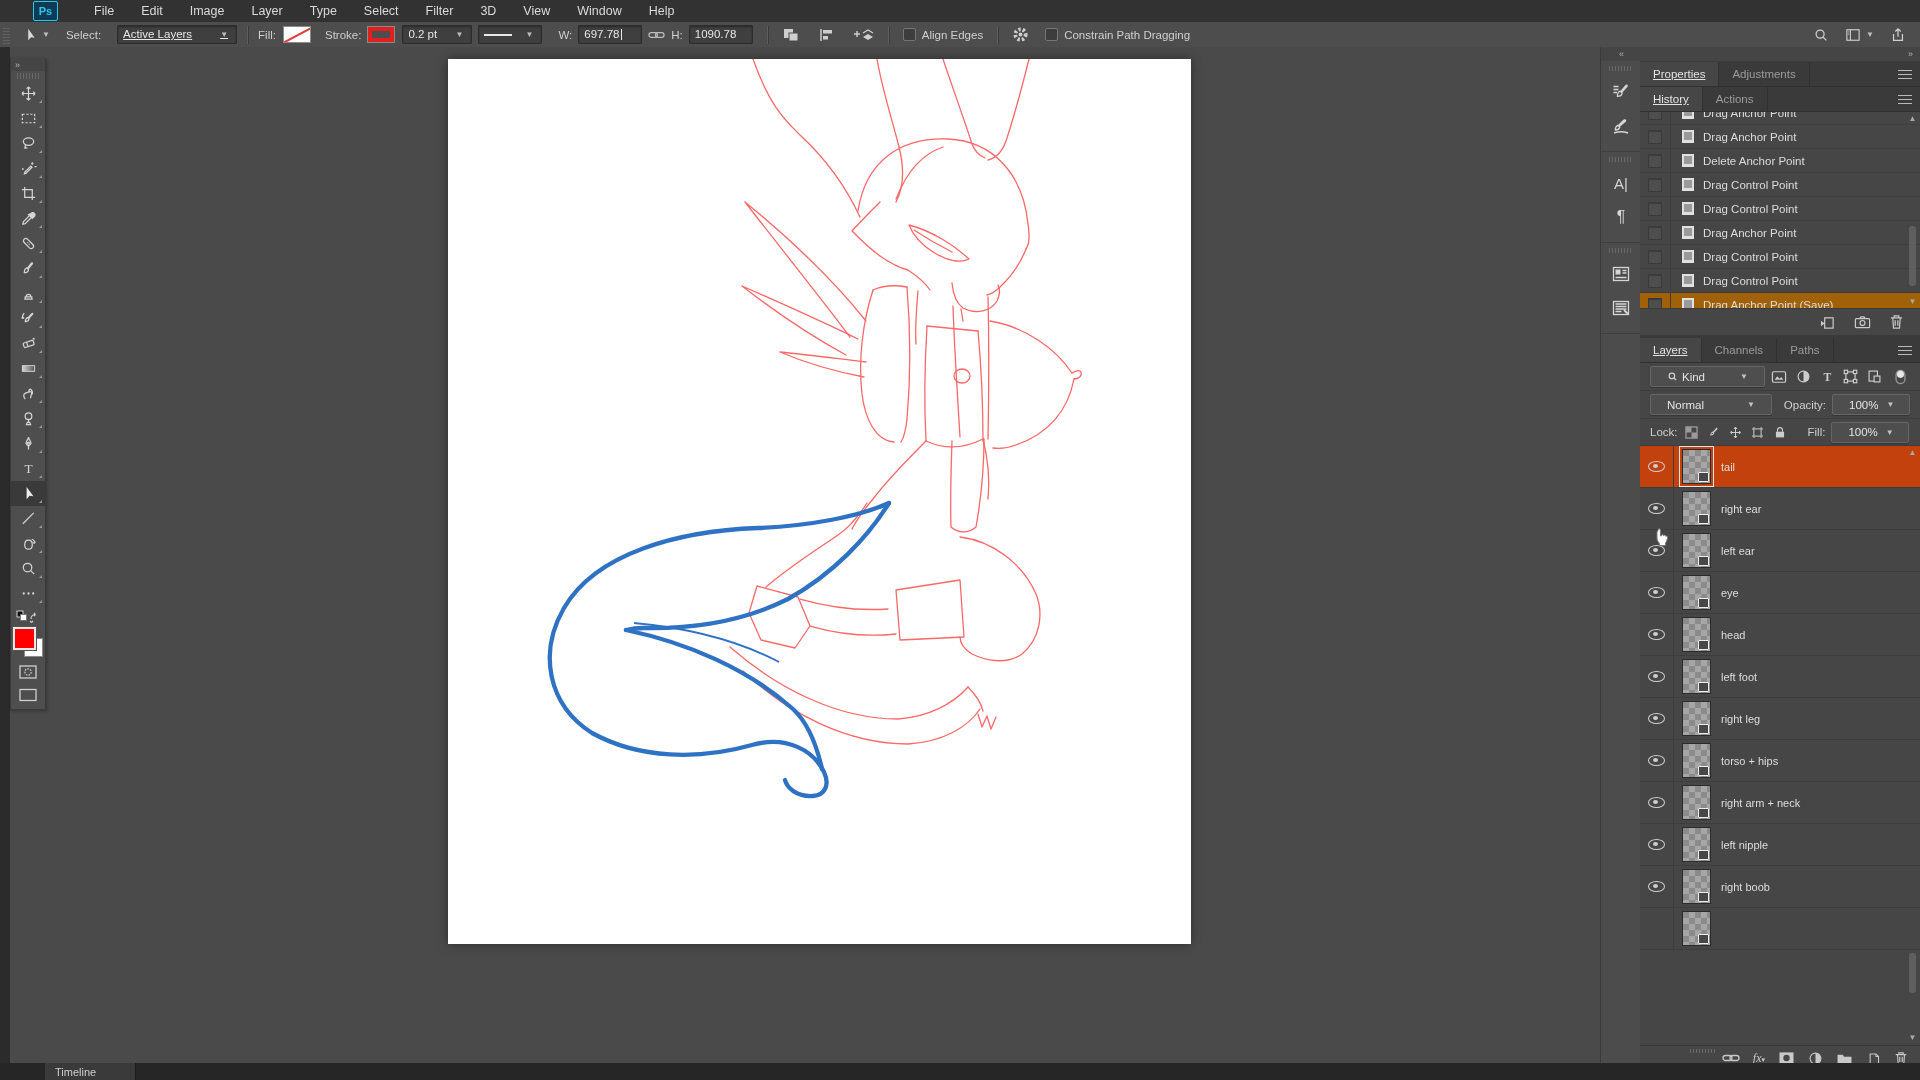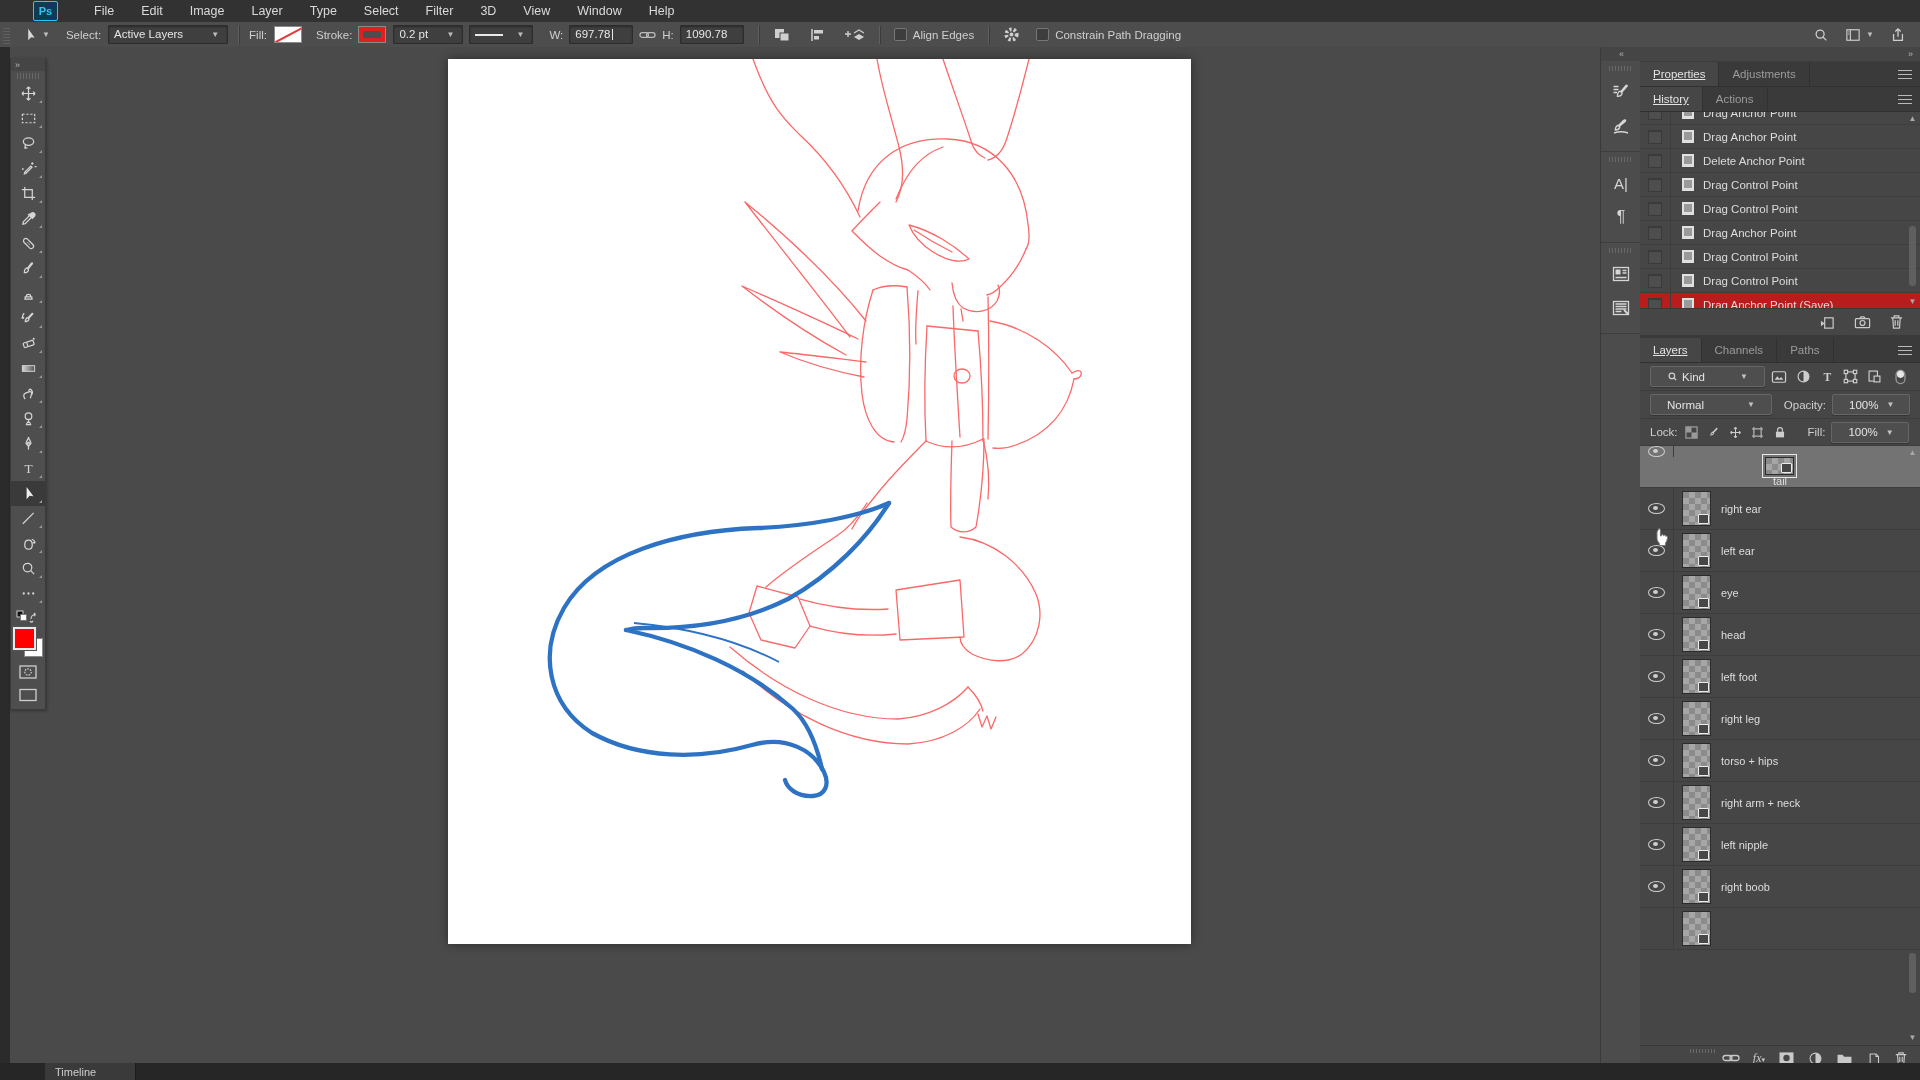--- a/index.html
+++ b/index.html
@@ -53,38 +53,38 @@
   
   .panels{left:1640px;top:47px;width:280px;height:1016px;background:#464646;}
   .p-top{height:14px;background:#454545;display:flex;justify-content:flex-end;align-items:center;padding-right:8px;
          color:#b5b5b5;font-size:9px;letter-spacing:-1px;border-bottom:1px solid #3c3c3c;}
   .tabbar{height:24px;background:#3a3a3a;display:flex;align-items:stretch;border-bottom:1px solid #303030;position:relative;}
   .tab{padding:0 13px;display:flex;align-items:center;font-size:11.5px;color:#9b9b9b;border-right:1px solid #313131;}
   .tab.active{background:#464646;color:#e3e3e3;text-decoration:underline;}
   .tab-menu{position:absolute;right:8px;top:7px;width:14px;height:10px;
             background:repeating-linear-gradient(0deg,#b9b9b9 0 1.5px,transparent 1.5px 4px);}
   .hrow{height:23px;display:flex;align-items:center;border-bottom:1px solid #3e3e3e;position:relative;}
-  .hrow.sel{background:#b91c1c;}
+  .hrow.sel{background:#a16207;}
   .hwell{width:30px;align-self:stretch;border-right:1px solid #3e3e3e;display:flex;align-items:center;justify-content:center;}
   .hchk{width:12px;height:12px;background:#4e4e4e;border:1px solid #3a3a3a;box-shadow:inset 0 1px 1px rgba(0,0,0,.25);}
   .hdoc{margin:0 8px 0 10px;}
   .hlabel{font-size:11.5px;color:#dcdcdc;}
   .actionbar{height:26px;background:#464646;border-top:1px solid #3a3a3a;display:flex;align-items:center;justify-content:flex-end;gap:18px;padding-right:16px;}
   .actionbar svg, .lbar svg{stroke:#c9c9c9;fill:none;stroke-width:1.3;}
   .seam{height:3px;background:#3a3a3a;}
   
   .ctlrow{display:flex;align-items:center;padding:0 10px;border-bottom:1px solid #3c3c3c;}
   .dd{background:#4e4e4e;border:1px solid #666;border-radius:2px;height:19px;display:flex;align-items:center;
       padding:0 16px;font-size:11.5px;color:#e3e3e3;box-shadow:0 1px 1px rgba(0,0,0,.25);}
   .dd .cv{margin-left:auto;color:#c2c2c2;font-size:8px;padding-left:8px;}
   .fic{color:#cdcdcd;display:flex;align-items:center;justify-content:center;width:20px;height:19px;}
   .fic svg{stroke:#cdcdcd;fill:none;stroke-width:1.4;}
   
   .lrow{height:41px;display:flex;align-items:center;border-bottom:1px solid #3d3d3d;background:#464646;}
-  .lrow.sel{background:#737373;flex-direction:column;}
+  .lrow.sel{background:#c2410c;}
   .eyecol{width:33px;align-self:stretch;border-right:1px solid #3d3d3d;display:flex;align-items:center;justify-content:center;}
   .eye{width:15px;height:9px;border:1px solid #cfcfcf;border-radius:50%;position:relative;}
   .eye::after{content:'';position:absolute;left:4px;top:1.5px;width:5px;height:4px;background:#cfcfcf;border-radius:50%;}
   .thumb{width:27px;height:33px;margin:0 10px 0 8px;position:relative;border:1px solid #2b2b2b;
          background:conic-gradient(#a6a6a6 25%,#8b8b8b 0 50%,#a6a6a6 0 75%,#8b8b8b 0) 0 0/12px 12px;}
   .thumb::after{content:'';position:absolute;right:1px;bottom:1px;width:9px;height:8px;background:#474747;border:1.5px solid #ececec;border-radius:1px;}
   .lrow.sel .thumb{outline:1px solid #e8e8e8;outline-offset:2px;}
   .lname{font-size:11px;color:#dedede;}
   .lbar{height:24px;background:#464646;border-top:1px solid #383838;display:flex;align-items:center;justify-content:flex-end;gap:13px;padding-right:12px;position:relative;}
   .fx{font-size:12px;font-style:italic;color:#c9c9c9;font-family:"Liberation Serif",serif;}
@@ -121,21 +121,21 @@
 
   <div class="abs optionsbar">
     <div class="grip"></div>
     <div class="row" style="margin-left:12px;gap:4px;">
       <svg width="16" height="16" viewBox="0 0 18 18">
           <path d="M7 2v13l3.2-3.6 4 .6Z" fill="#d8d8d8" stroke="none"></path>
         </svg>
       <span style="color:#bdbdbd;font-size:8px;">▼</span>
     </div>
     <span class="lbl" style="margin-left:16px;">Select:</span>
-    <div class="field row" style="width:108px;margin-left:7px;justify-content:space-between;">
+    <div class="field row" style="width:108px;margin-left:16px;justify-content:space-between;text-decoration:underline;">
       <span>Active Layers</span>
         <span class="ddchev">▼</span>
     </div>
     <div class="vsep"></div>
     <span class="lbl">Fill:</span>
     <div class="swatch-fill" style="margin-left:7px;"></div>
     <span class="lbl" style="margin-left:14px;">Stroke:</span>
     <div class="swatch-stroke" style="margin-left:7px;"></div>
     <div class="field row" style="width:58px;margin-left:8px;justify-content:space-between;">
       <span>0.2 pt</span>

